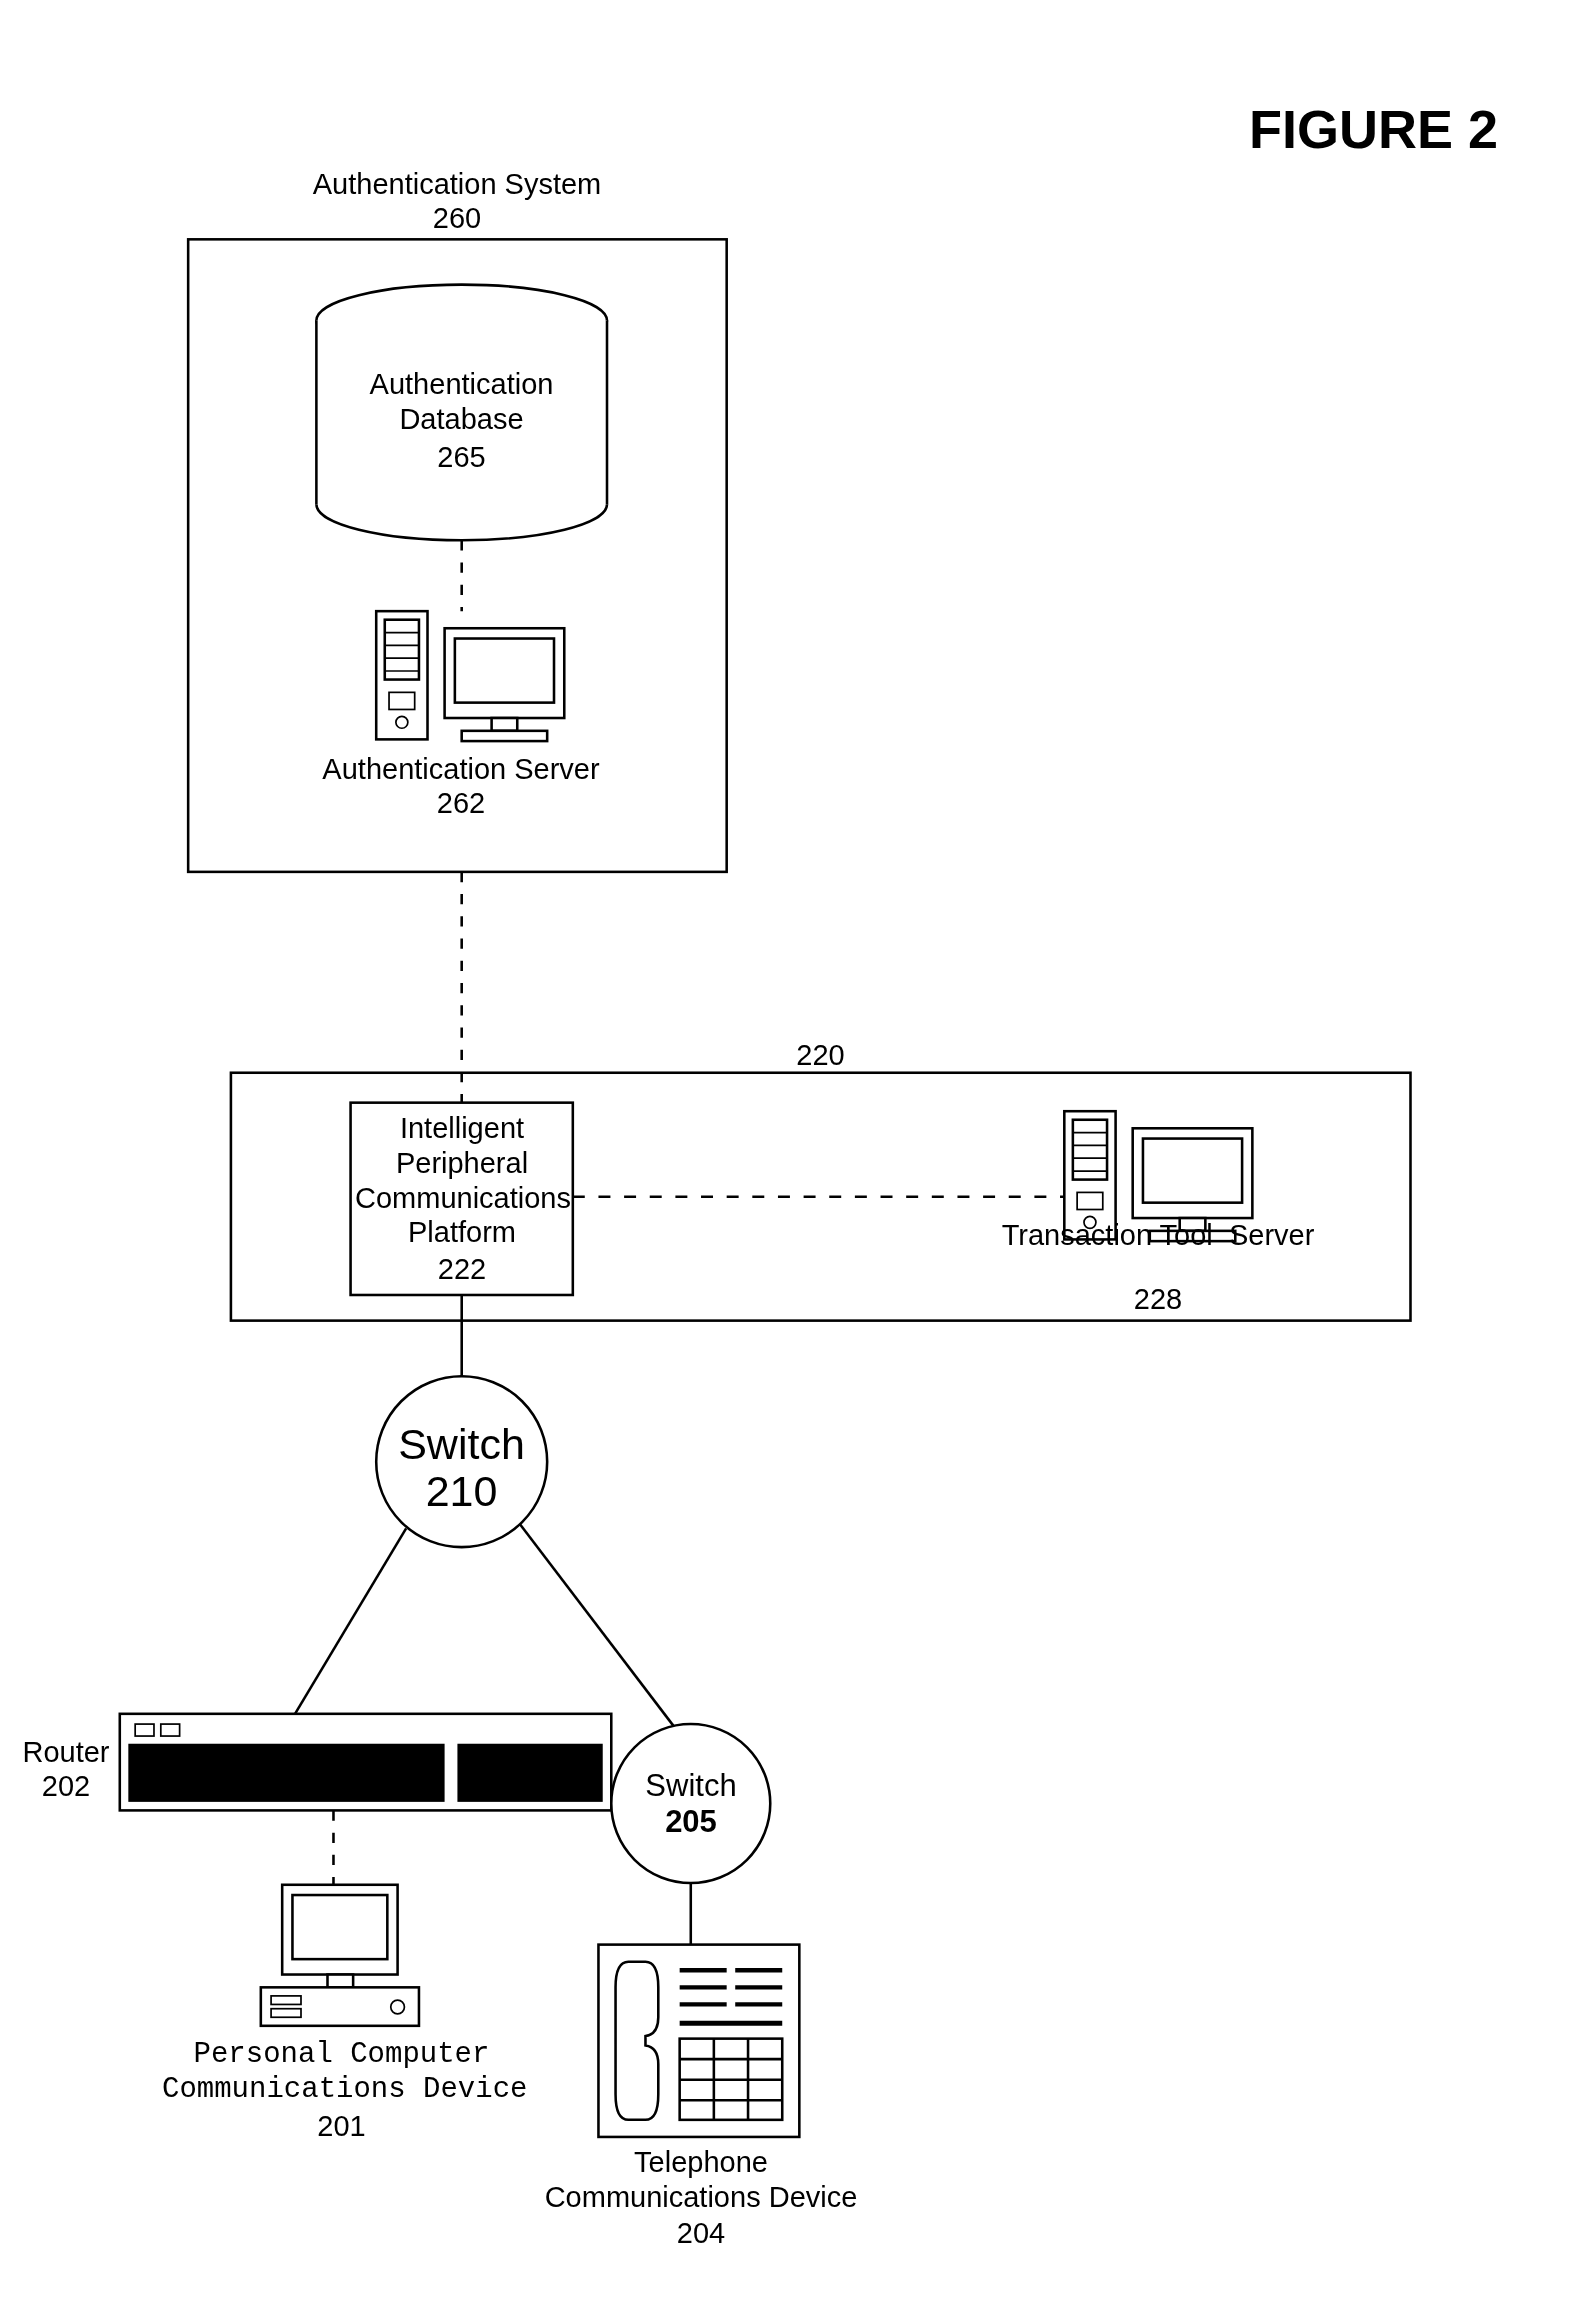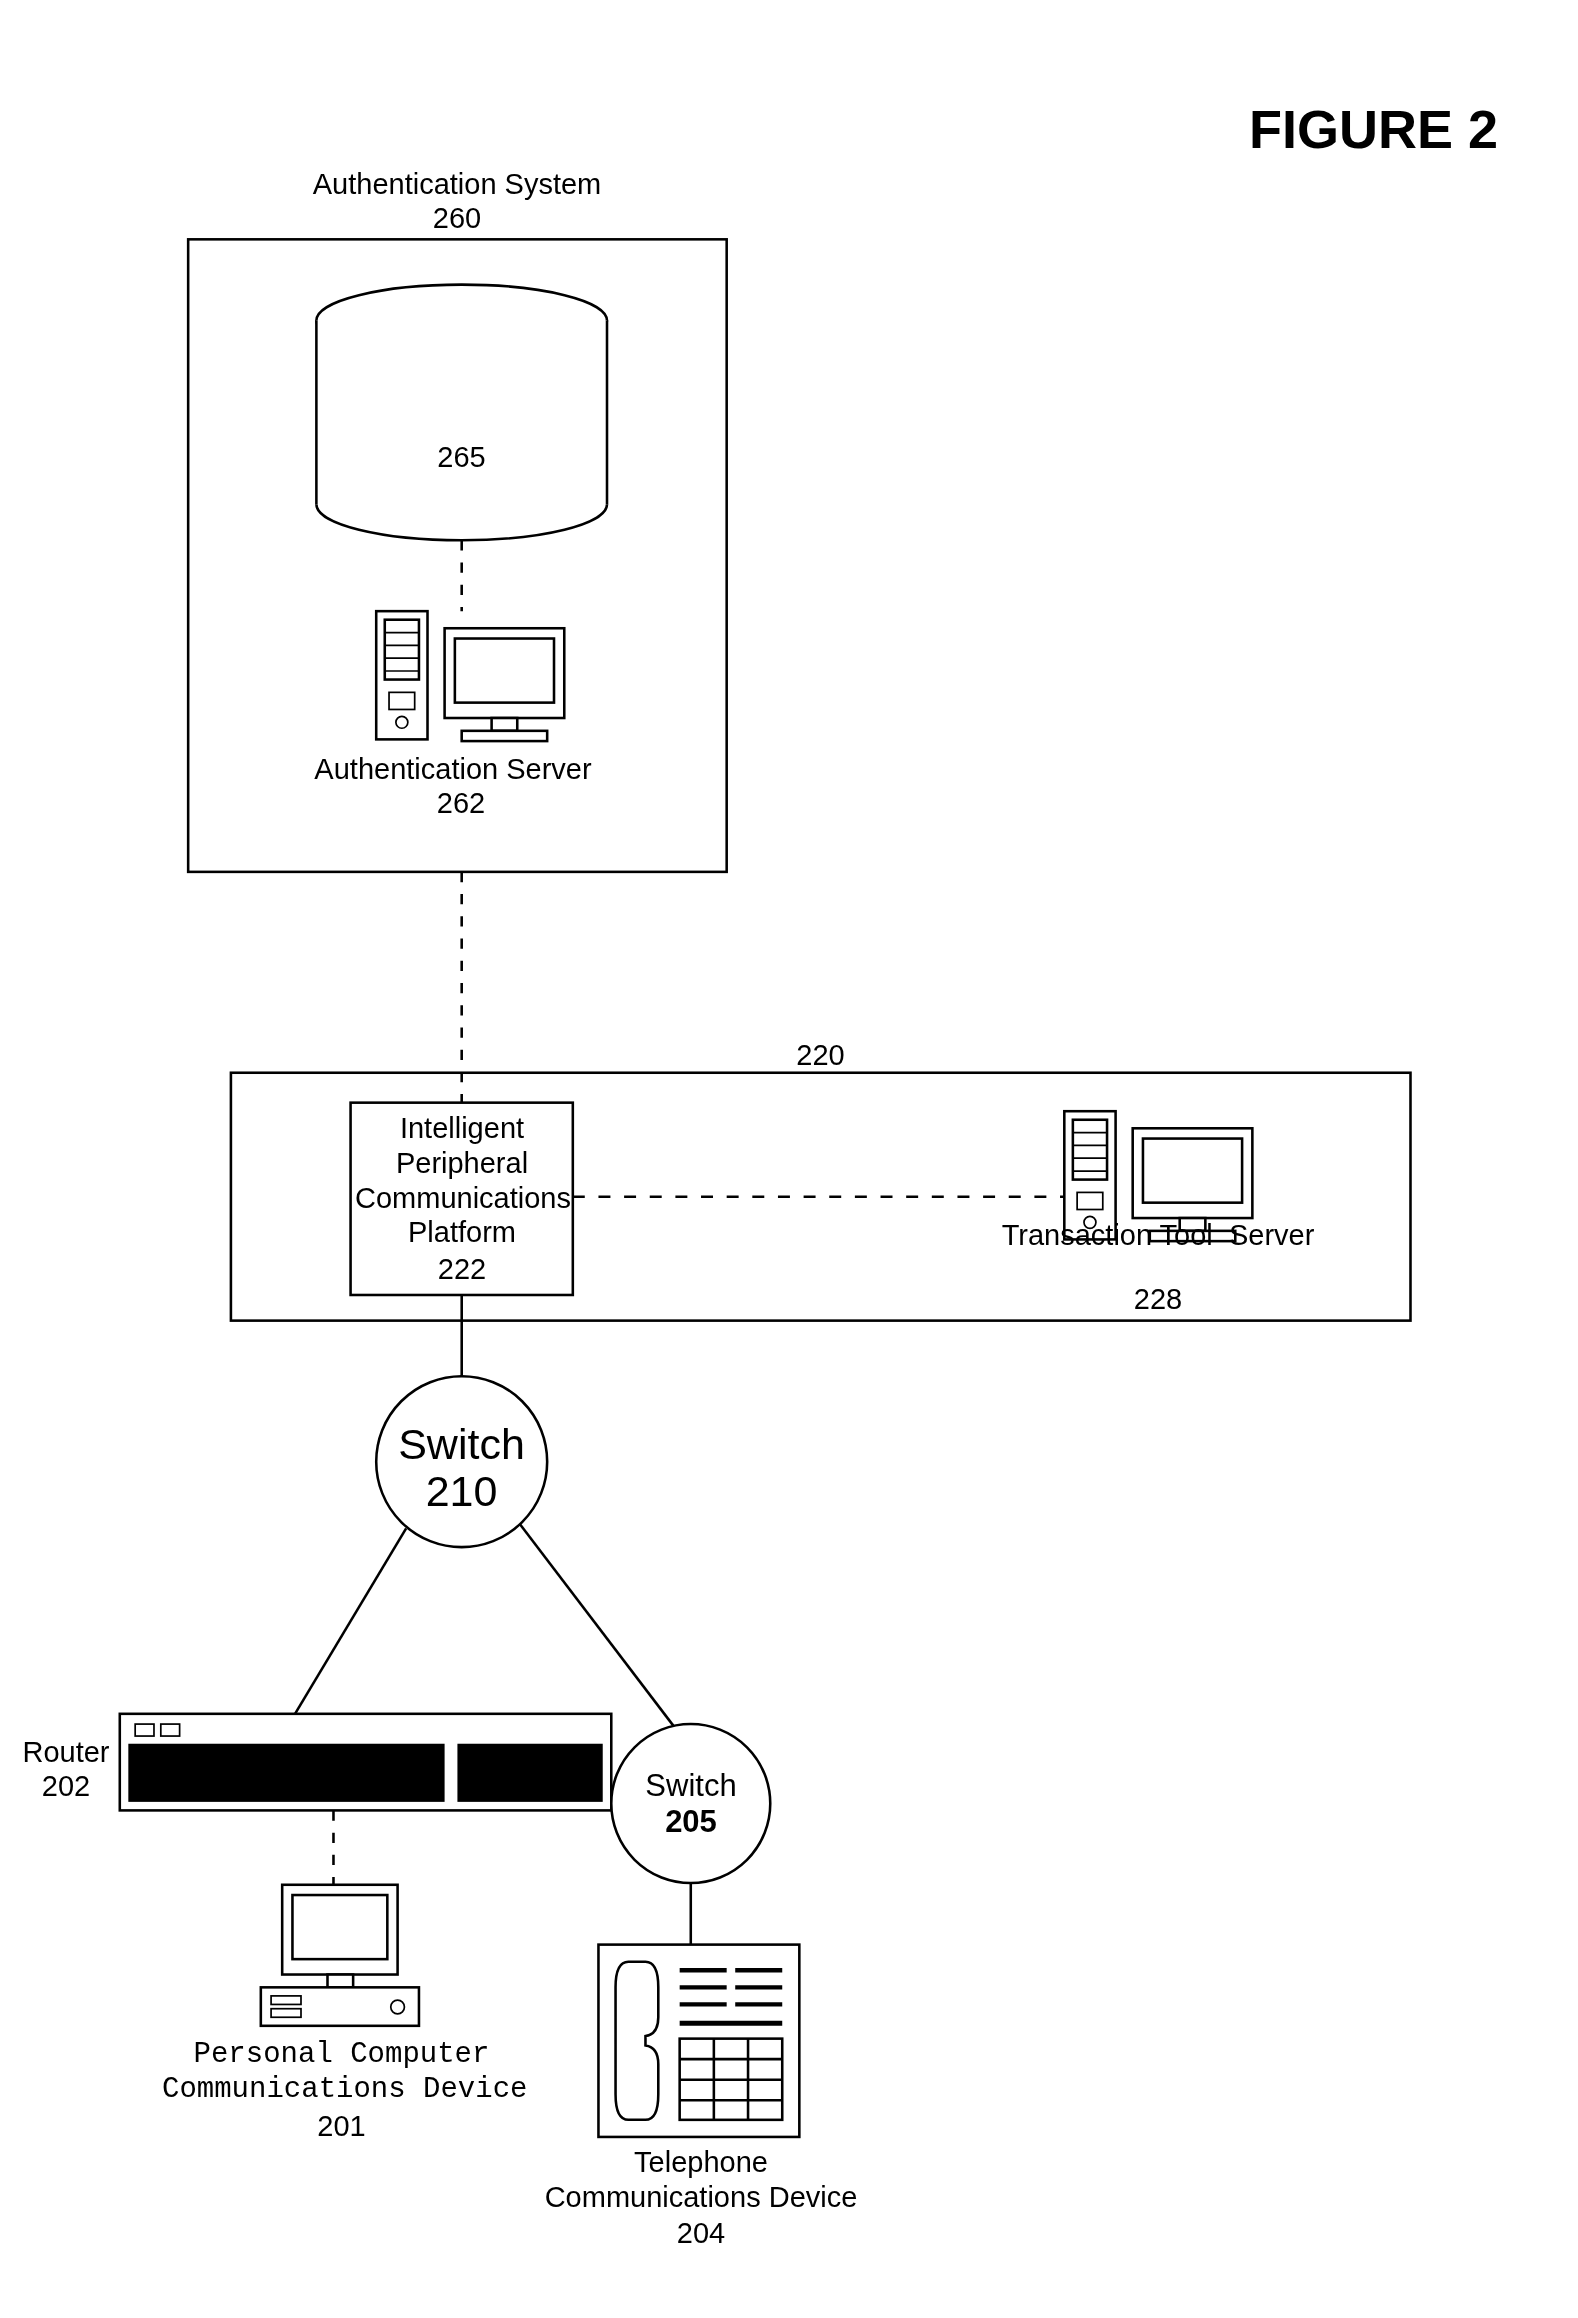--- a/index.html
+++ b/index.html
@@ -152,23 +152,25 @@
       <line x1="175" y1="110" x2="175" y2="205" stroke="#000" stroke-width="3"></line>
       <line x1="95" y1="134" x2="215" y2="134" stroke="#000" stroke-width="3"></line>
       <line x1="95" y1="158" x2="215" y2="158" stroke="#000" stroke-width="3"></line>
       <line x1="95" y1="182" x2="215" y2="182" stroke="#000" stroke-width="3"></line>
     </g>
   </svg>
 
   <div class="label" style="left:256px; top:167px; width:402px;">Authentication System</div>
   <div class="label" style="left:256px; top:201px; width:402px;">260</div>
 
+  <div class="label" style="left:316px; top:367px; width:291px;">Authentication
+Database</div>
   <div class="label" style="left:316px; top:440px; width:291px;">265</div>
 
-  <div class="label" style="left:248px; top:752px; width:410px;">Authentication Server</div>
+  <div class="label" style="left:256px; top:752px; width:410px;">Authentication Server</div>
   <div class="label" style="left:256px; top:786px; width:410px;">262</div>
 
   <div class="label" style="left:547px; top:1038px; width:547px;">220</div>
 
   <div class="label" style="left:355px; top:1111px; width:214px;">Intelligent
 Peripheral
 Communications
 Platform</div>
   <div class="label" style="left:355px; top:1252px; width:214px;">222</div>
 

